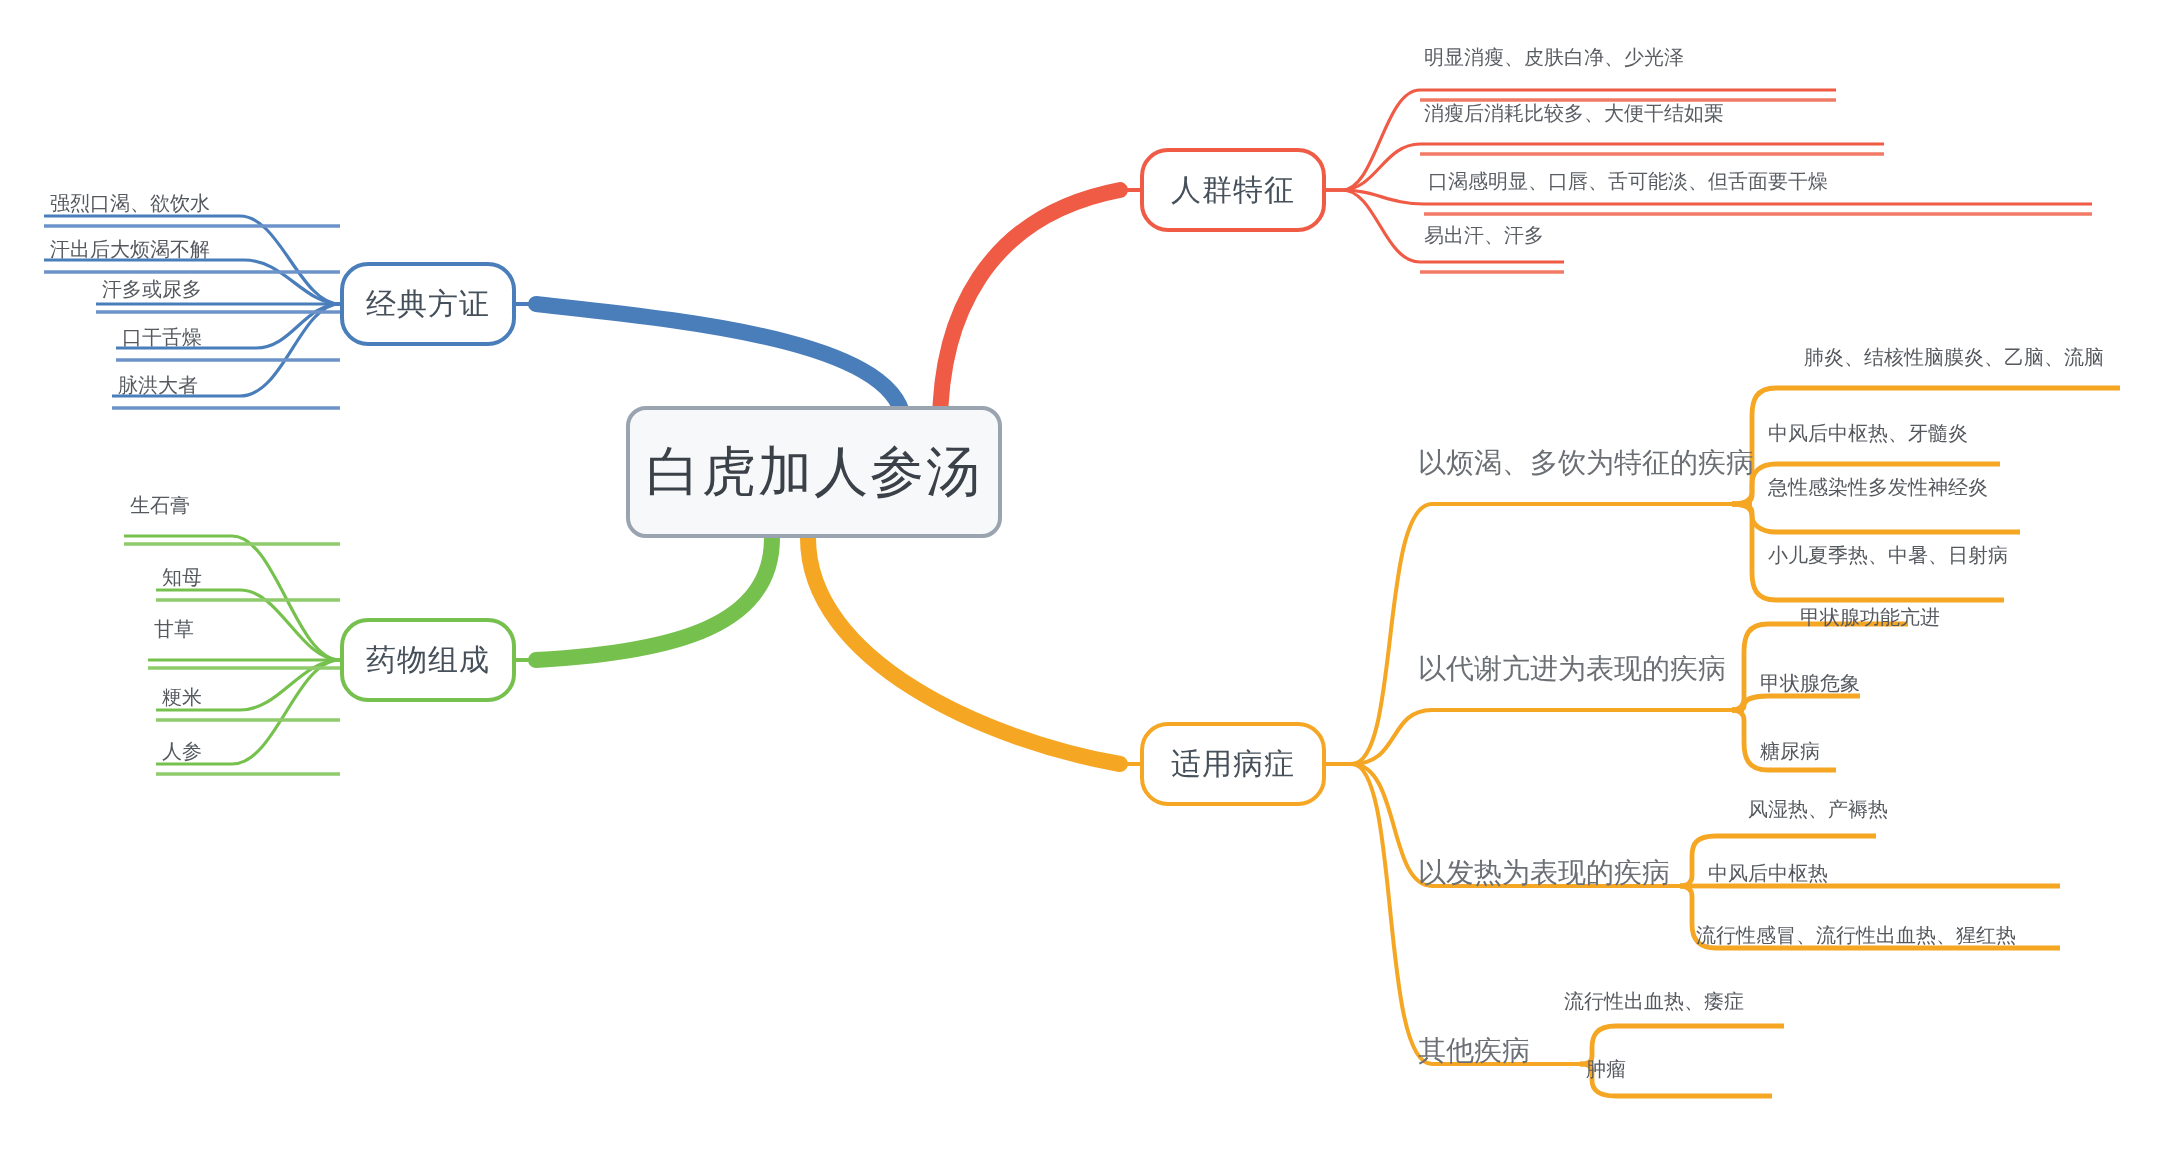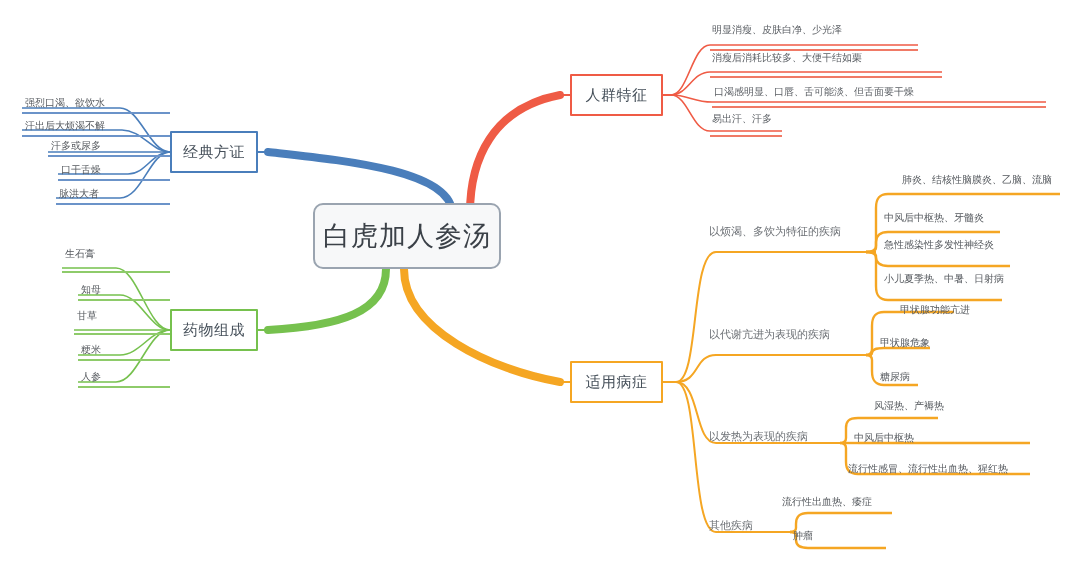--- a/index.html
+++ b/index.html
@@ -42,21 +42,21 @@
     font-size: 27px;
     letter-spacing: 1px;
     white-space: nowrap;
   }
   
   .branch-node {
     position: absolute;
     box-sizing: border-box;
     background: #ffffff;
     border: 2px solid #999;
-    border-radius: 1px;
+    border-radius: 14px;
     display: flex;
     align-items: center;
     justify-content: center;
     color: #46505a;
     font-size: 15px;
     letter-spacing: .5px;
     white-space: nowrap;
   }
   .branch-node.blue   { border-color: #4a7ebb; justify-content: center; }
   .branch-node.green  { border-color: #76c14e; }
@@ -68,21 +68,21 @@
     position: absolute;
     color: #55595e;
     font-size: 10px;
     line-height: 14px;
     white-space: nowrap;
   }
   .leaf-label.red-txt    { color: #5a5e63; }
   .mid-label {
     position: absolute;
     color: #6b6f74;
-    font-size: 11px;
+    font-size: 14px;
     line-height: 14px;
     white-space: nowrap;
   }
 </style>
 </head>
 <body>
 
 <div id="mindmap-root">
 
   <svg class="wires" viewBox="0 0 1080 575" xmlns="http://www.w3.org/2000/svg">

